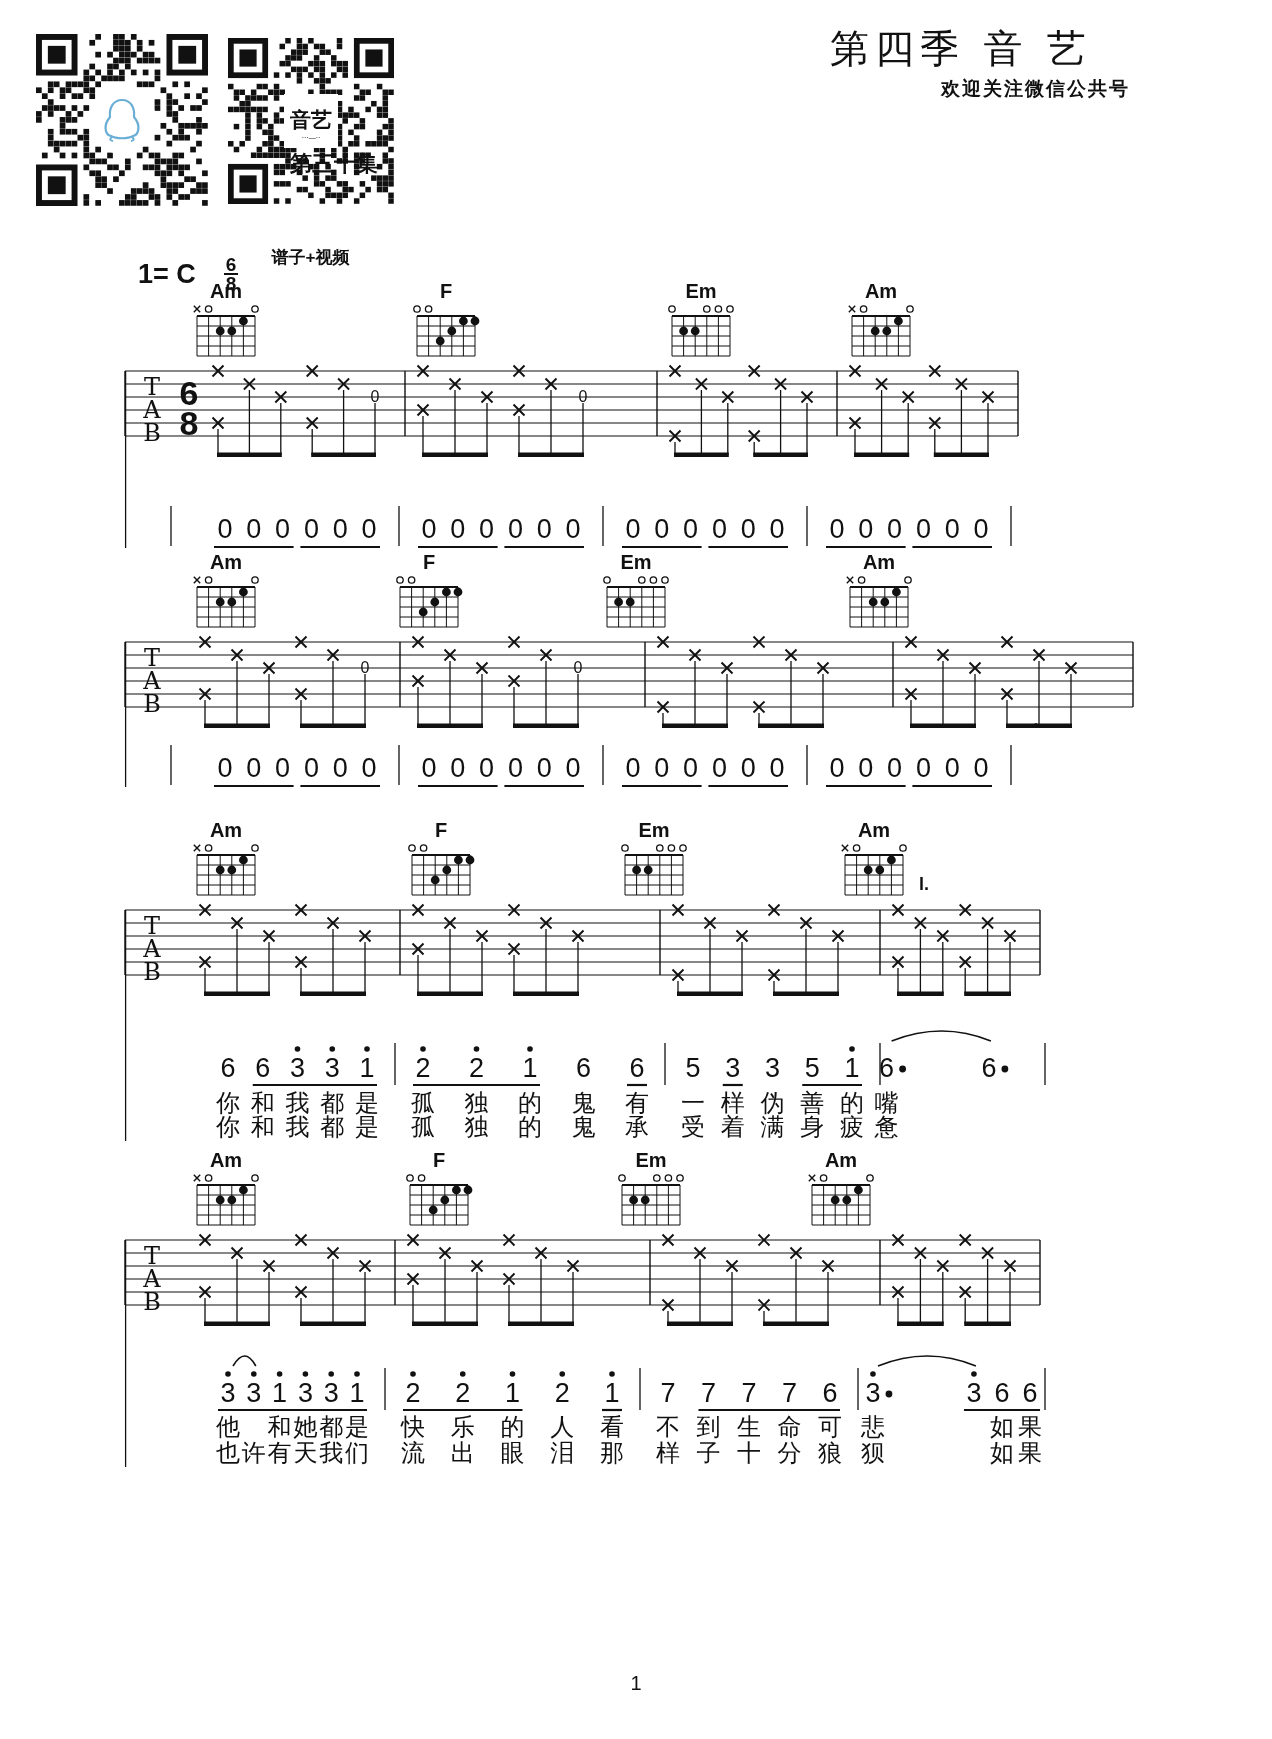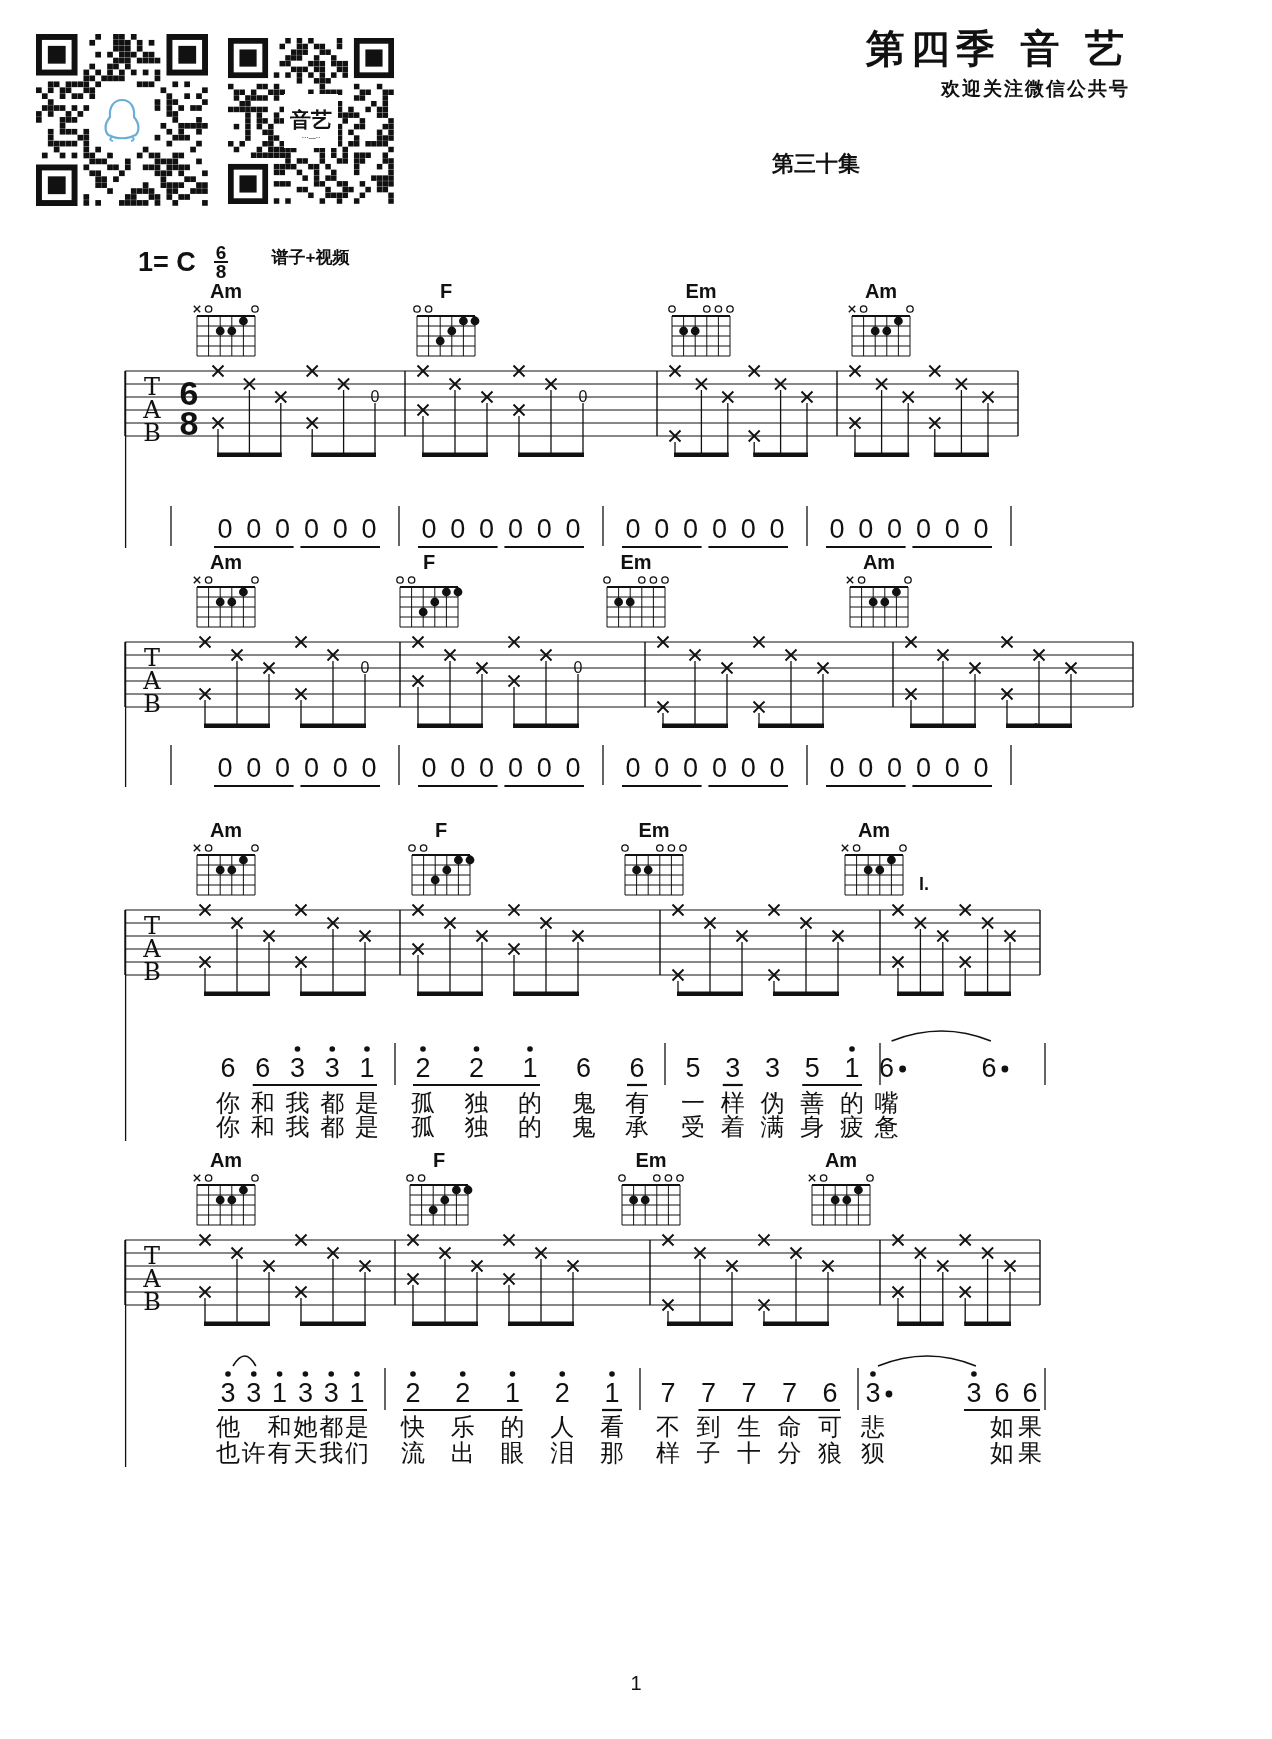--- a/index.html
+++ b/index.html
@@ -3,30 +3,30 @@
 <meta charset="utf-8">
 <style>
   html,body{margin:0;padding:0;background:#888;}
   .page{position:relative;width:1272px;height:1739px;background:#ffffff;color:#111;
         font-family:"Liberation Sans",sans-serif;overflow:hidden;margin:0 auto;}
   #score-svg{position:absolute;left:0;top:0;z-index:1;}
   .txt{position:absolute;z-index:2;white-space:nowrap;}
   .notice{left:380px;top:40px;width:520px;font-size:15.5px;font-weight:bold;
           font-family:"DejaVu Serif",serif;letter-spacing:0.5px;}
   .title{left:290px;top:100px;width:570px;text-align:center;font-size:33px;font-weight:bold;letter-spacing:2px;}
-  .subtitle{left:290px;top:149px;width:570px;text-align:right;font-size:22px;font-weight:bold;}
+  .subtitle{left:290px;top:149px;width:570px;text-align:left;font-size:22px;font-weight:bold;}
   .artist{left:290px;top:180px;width:570px;text-align:center;font-size:22px;font-weight:bold;}
-  .series-title{left:830px;top:22px;width:300px;text-align:right;font-size:39px;font-weight:bold;
+  .series-title{left:830px;top:22px;width:300px;text-align:left;font-size:39px;font-weight:normal;
                 font-family:"DejaVu Serif",serif;letter-spacing:6px;}
   .series-sub{left:830px;top:76px;width:300px;text-align:right;font-size:19px;font-weight:bold;
               font-family:"DejaVu Serif",serif;letter-spacing:2px;}
   .contact{left:660px;top:192px;width:386px;text-align:right;font-size:19px;font-weight:bold;line-height:24px;}
   .qr2-caption{left:228px;top:246px;width:165px;text-align:center;font-size:17px;font-weight:bold;
                font-family:Liberation Sans, sans-serif;}
-  .key-sig{left:138px;top:244px;font-size:27px;font-weight:bold;display:flex;align-items:center;gap:18px;}
+  .key-sig{left:138px;top:256px;font-size:27px;font-weight:bold;display:flex;align-items:center;gap:28px;}
   .frac{display:inline-flex;flex-direction:column;align-items:center;font-size:19px;line-height:17px;font-weight:bold;}
   .frac .top{border-bottom:2px solid #111;padding:0 2px;}
   .page-num{left:0;top:1672px;width:1272px;text-align:center;font-size:20px;}
 </style>
 </head>
 <body>
 
 <div class="page">
   <svg id="score-svg" width="1272" height="1739">
       <g>

